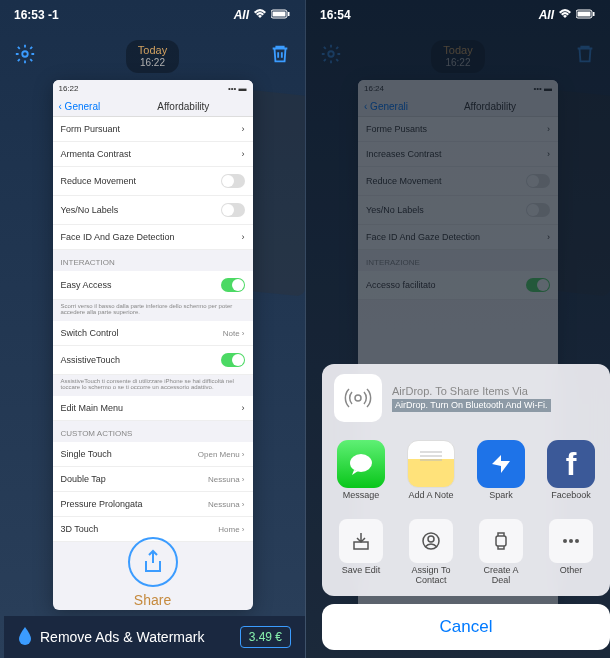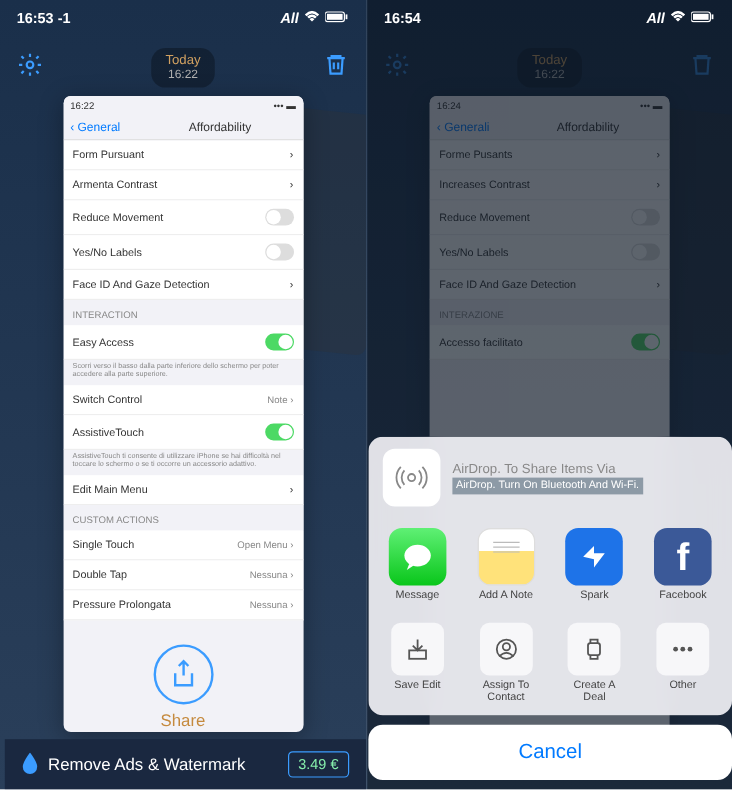--- a/index.html
+++ b/index.html
@@ -246,21 +246,21 @@
     .dim {
       position: absolute;
       inset: 0;
       background: rgba(0,0,0,0.35);
       z-index: 7;
     }
     
     .share-sheet {
       position: absolute;
       bottom: 0;
-      left: 1px;
+      left: 16px;
       right: 0;
       z-index: 20;
       padding: 0 0 8px;
     }
     .ss-panel {
       background: rgba(235,235,240,0.95);
       border-radius: 12px;
       padding: 10px 0;
       margin-bottom: 8px;
       backdrop-filter: blur(10px);
@@ -449,20 +449,24 @@
           <span class="fc-val"><span>Open Menu</span> ›</span>
         </div>
       <div class="fc-row">
           <span>Double Tap</span>
           <span class="fc-val"><span>Nessuna</span> ›</span>
         </div>
       <div class="fc-row">
           <span>Pressure Prolongata</span>
           <span class="fc-val"><span>Nessuna</span> ›</span>
         </div>
+      <div class="fc-row">
+          <span>3D Touch</span>
+          <span class="fc-val"><span>Home</span> ›</span>
+        </div>
     </div>
   </div>
 
   <div class="share-overlay">
     <div class="share-circle">
       <svg width="22" height="26" viewBox="0 0 22 26" fill="none" stroke="#3b9cff" stroke-width="2">
           <path d="M11 2v12M7 6l4-4 4 4M4 12v10h14V12"></path>
         </svg>
     </div>
     <div class="share-label">Share</div>

